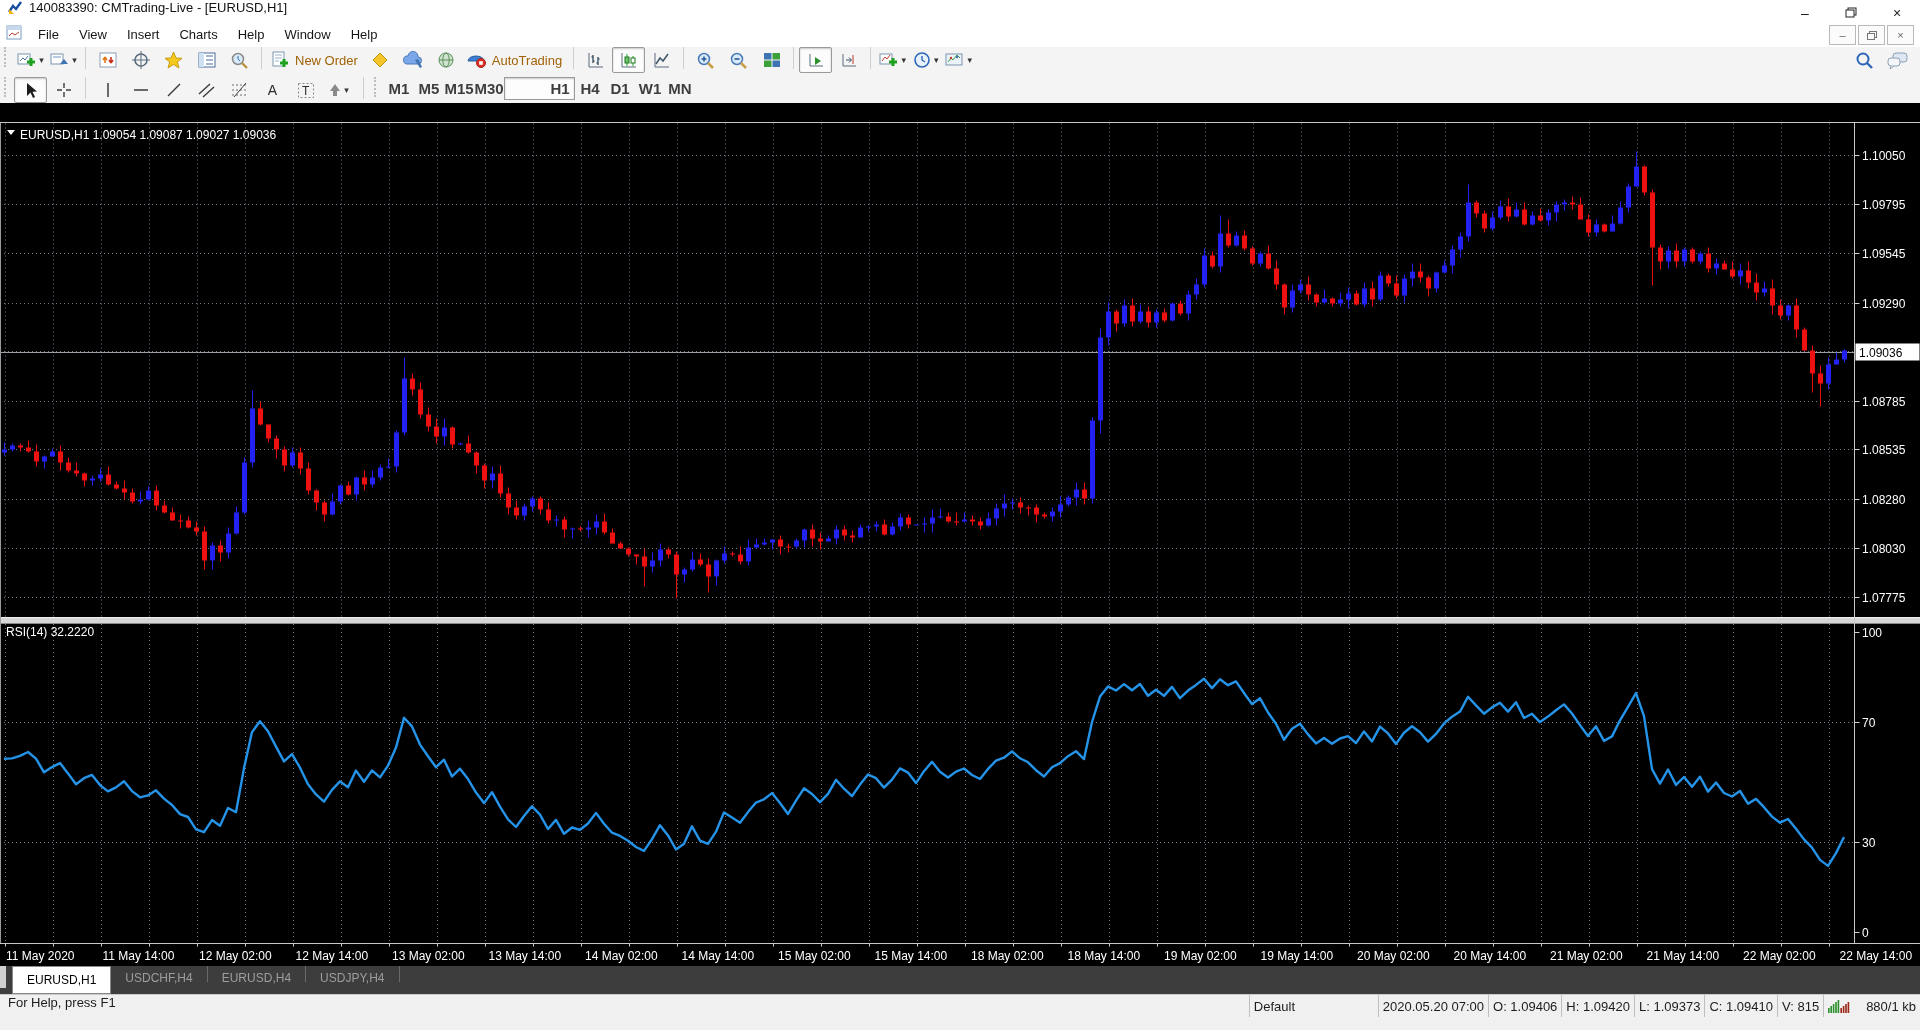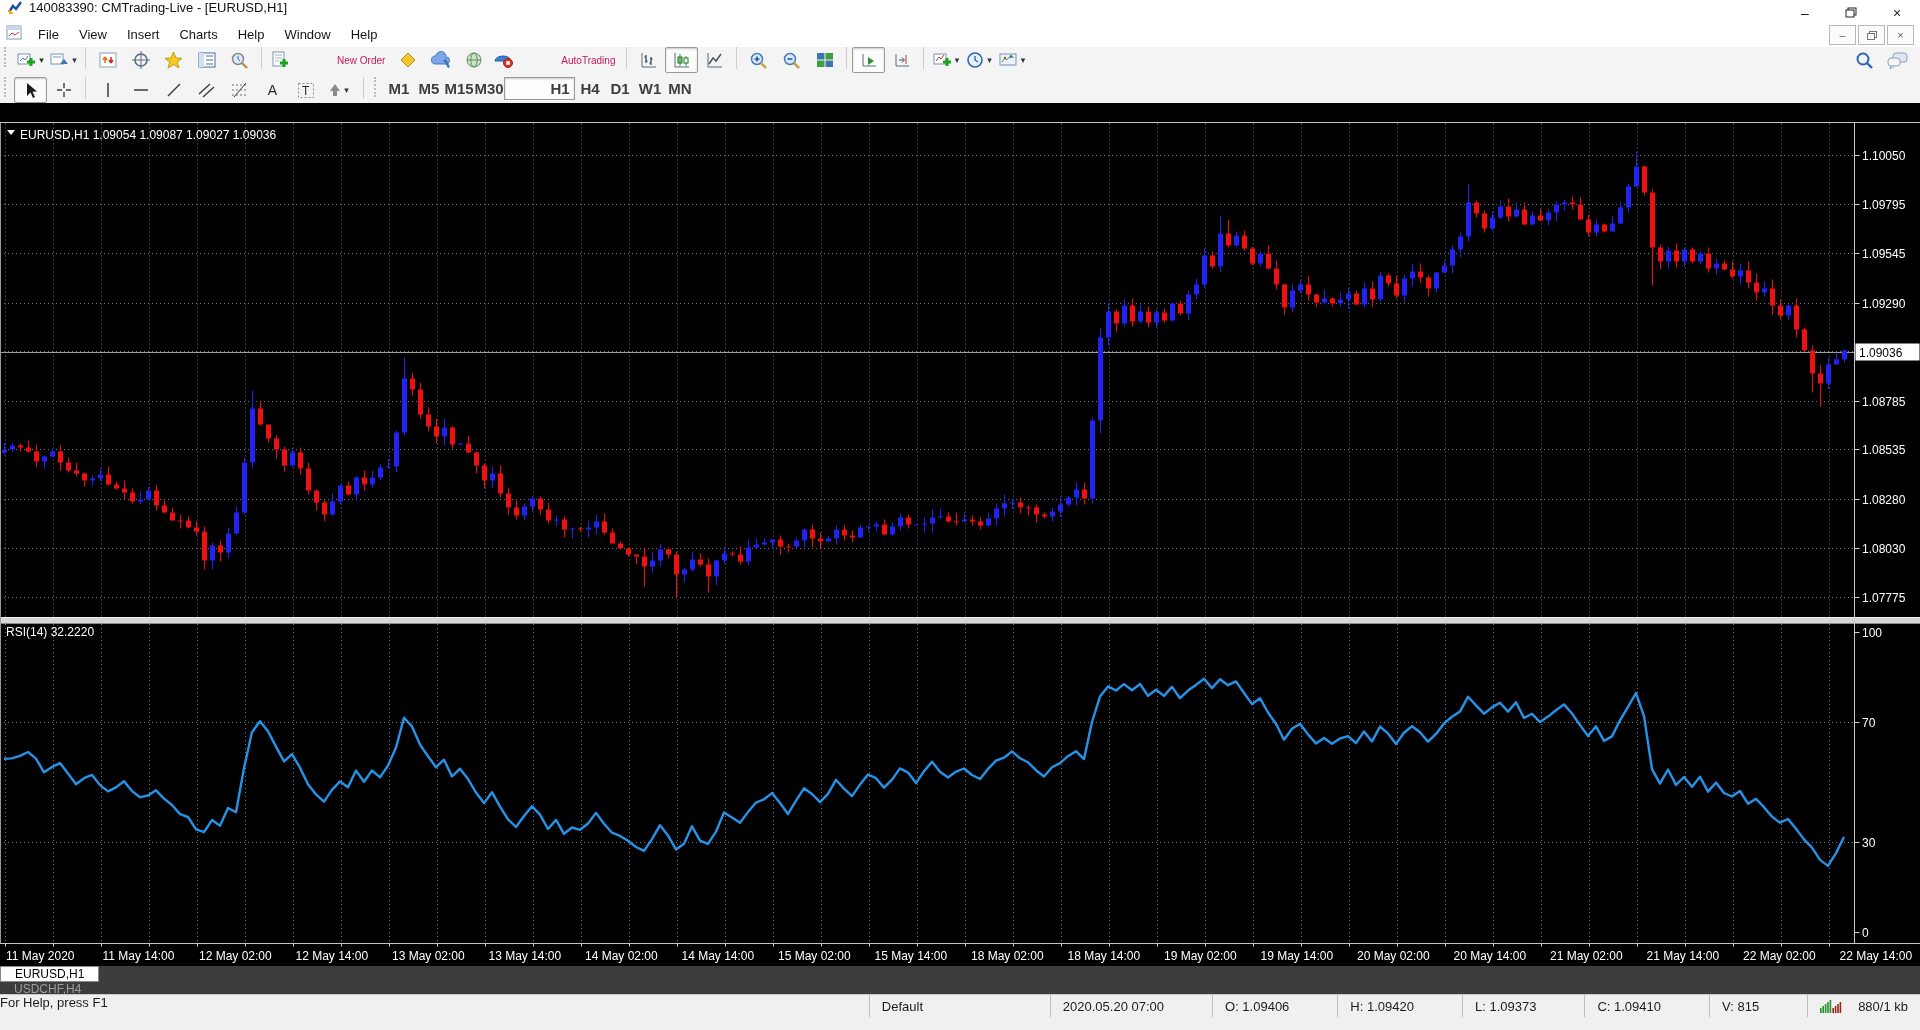--- a/index.html
+++ b/index.html
@@ -22,40 +22,40 @@
   .mdibtn{width:25px;height:18px;border:1px solid #b9b9b9;background:#fbfbfb;
           display:flex;align-items:center;justify-content:center;
           font-size:11px;color:#666;}
   
   .toolbar1{top:47px;height:30px;background:#f4f4f4;border-bottom:1px solid #e0e0e0;padding-left:2px;}
   .toolbar2{top:77px;height:26px;background:#f4f4f4;border-bottom:1px solid #d6d6d6;padding-left:2px;}
   .grip{width:4px;height:20px;border-left:2px dotted #bdbdbd;margin:0 4px 0 2px;}
   .sep{width:1px;height:22px;background:#cfcfcf;margin:0 5px;}
   .tb{height:24px;min-width:27px;padding:0 2px;display:flex;align-items:center;
       justify-content:center;border:1px solid transparent;border-radius:2px;gap:2px;}
-  .tb .lbl{font-size:10px;color:#be185d;padding:0 3px;margin-left:42px;}
+  .tb .lbl{font-size:13px;color:#a16207;padding:0 3px;}
   .tb.pressed{background:#fcfcfc;border-color:#9a9a9a;box-shadow:inset 0 1px 2px #c9c9c9;}
   .caret{font-size:9px;color:#333;line-height:1;}
   .tf{width:28px;height:21px;display:flex;align-items:center;justify-content:center;
       font-size:15px;font-weight:700;color:#3e3e3e;border:1px solid transparent;}
   .tf.pressed{background:#fdfdfd;border-color:#9a9a9a;box-shadow:inset 0 1px 2px #cacaca;padding-left:41px;}
   
   .chartwrap{position:absolute;top:103px;left:0;width:1920px;height:863px;background:#000;}
   
-  .tabsbar{top:966px;height:28px;background:#3d3d3d;font-size:12px;flex-direction:column;}
+  .tabsbar{top:966px;height:28px;background:#3d3d3d;font-size:12px;}
   .tabgrip{width:6px;height:22px;background:#cfcfcf;margin-right:6px;}
   .tab{padding:0 14px;height:24px;display:flex;align-items:center;color:#9d9d9d;}
   .tab.active{background:#fff;color:#000;border:1px solid #888;height:26px;}
   .tsep{width:1px;height:16px;background:#6a6a6a;}
   
   .statusbar{top:994px;height:36px;background:#f0f0f0;border-top:1px solid #cacaca;
              font-size:13px;color:#1c1c1c;}
-  .status-help{padding-left:0;}
-  .spanel{display:flex;align-items:center;height:22px;padding:0 12px;
-          border-left:1px solid #bfbfbf;white-space:nowrap;margin-left:36px;}
+  .status-help{padding-left:8px;}
+  .spanel{display:flex;align-items:center;height:22px;padding:0 4px;
+          border-left:1px solid #bfbfbf;white-space:nowrap;}
   .spacer{flex:1;}
   svg{display:block;}
 </style>
 </head>
 <body>
 
 <div class="row titlebar">
   <span class="appicon">
     <svg width="16" height="16">
         <path d="M2 12 L6 6 L9 9 L14 2" stroke="#1a4fa0" stroke-width="2.4" fill="none"></path>

